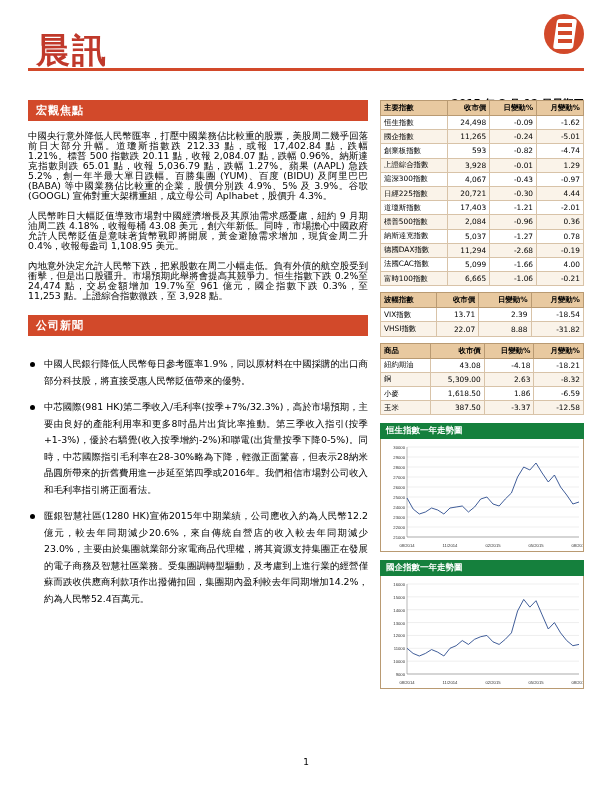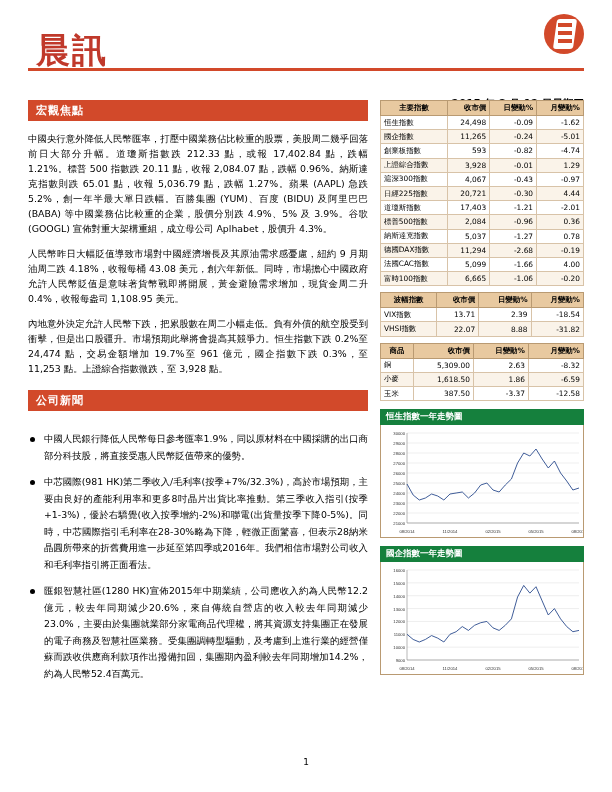--- a/index.html
+++ b/index.html
@@ -18,30 +18,30 @@
   .logo-mark .bar3{position:absolute;left:14px;top:25px;width:14px;height:4px;background:#d2492a;}
   .logo-txt-cn{font-family:"DejaVu Sans",sans-serif;font-size:21px;font-weight:bold;color:#333;letter-spacing:1px;}
   .logo-txt-en{font-family:"Liberation Sans",sans-serif;font-size:6px;color:#777;letter-spacing:.4px;margin-top:2px;}
   .hdr-rule{position:absolute;left:28px;top:68px;width:556px;height:3px;background:#d2492a;}
   .hdr-date{position:absolute;right:28px;top:74px;font-family:"DejaVu Sans",sans-serif;font-size:10.5px;font-weight:bold;color:#000;margin-top:23px;}
 
   
   .leftcol{position:absolute;left:28px;top:100px;width:340px;}
   .sect-bar{background:#d2492a;color:#fff;font-family:"DejaVu Sans",sans-serif;font-weight:bold;font-size:11px;padding:3px 8px;letter-spacing:1px;}
   .sect-bar.wide{width:324px;}
-  .para{font-family:"DejaVu Sans",sans-serif;font-size:9.4px;line-height:15px;text-align:justify;margin:10px 0 0 0;color:#000;}
+  .para{font-family:"DejaVu Sans",sans-serif;font-size:9.4px;line-height:10px;text-align:justify;margin:10px 0 0 0;color:#000;}
   .bullets{margin:20px 0 0 0;padding:0;list-style:none;}
   .bullets li{position:relative;padding-left:16px;font-family:"DejaVu Sans",sans-serif;font-size:9.4px;line-height:16.5px;text-align:justify;margin-bottom:10px;}
   .bullets li:before{content:"";position:absolute;left:2px;top:6px;width:5px;height:5px;background:#000;border-radius:50%;}
 
   
   .rightcol{position:absolute;left:380px;top:100px;width:204px;}
   table.tbl{border-collapse:collapse;width:204px;font-family:"DejaVu Sans",sans-serif;font-size:7.4px;}
   table.tbl th{background:#e8c9a0;color:#000;font-weight:bold;border:1px solid #b99a72;padding:2px 3px;text-align:right;}
-  table.tbl th.l{text-align:center;}
+  table.tbl th.l{text-align:left;}
   table.tbl td{border:1px solid #d8c3a8;padding:1.6px 3px;text-align:right;}
   table.tbl td.l{text-align:left;}
   table.tbl tbody tr:nth-child(even){background:#faf3e9;}
   .tbl-gap{height:6px;}
 
   .chart-bar{background:#15803d;color:#fff;font-family:"DejaVu Sans",sans-serif;font-weight:bold;font-size:8.5px;padding:2px 6px;margin-top:8px;}
   .chart-box{border:1px solid #b99a72;border-top:none;background:#fff;padding:2px 0 0 0;}
   .chart-svg{display:block;}
 
   .pagenum{position:absolute;left:0;top:757px;width:612px;text-align:center;font-family:"DejaVu Sans",sans-serif;font-size:9px;}
@@ -155,21 +155,21 @@
         <tr>
             <td class="l">法國CAC指數</td>
             <td>5,099</td>
             <td>-1.66</td>
             <td>4.00</td>
           </tr>
         <tr>
             <td class="l">富時100指數</td>
             <td>6,665</td>
             <td>-1.06</td>
-            <td>-0.20</td>
+            <td>-0.21</td>
           </tr>
       </tbody>
     </table>
 
     <div class="tbl-gap"></div>
 
     <table class="tbl">
       <thead>
           <tr>
         <th class="l">波幅指數</th>
@@ -199,20 +199,26 @@
     <table class="tbl">
       <thead>
           <tr>
         <th class="l">商品</th>
         <th>收市價</th>
         <th>日變動%</th>
         <th>月變動%</th>
       </tr>
         </thead>
       <tbody>
+        <tr>
+            <td class="l">紐約期油</td>
+            <td>43.08</td>
+            <td>-4.18</td>
+            <td>-18.21</td>
+          </tr>
         <tr>
             <td class="l">銅</td>
             <td>5,309.00</td>
             <td>2.63</td>
             <td>-8.32</td>
           </tr>
         <tr>
             <td class="l">小麥</td>
             <td>1,618.50</td>
             <td>1.86</td>

